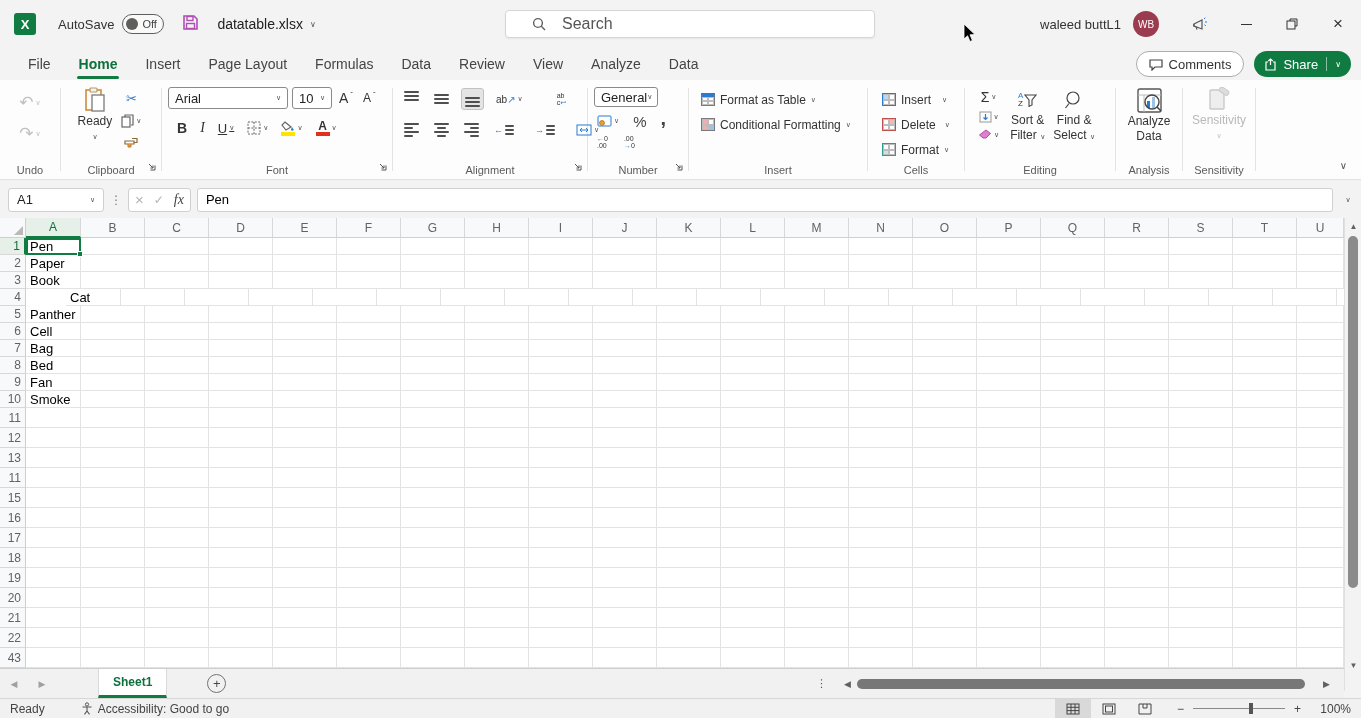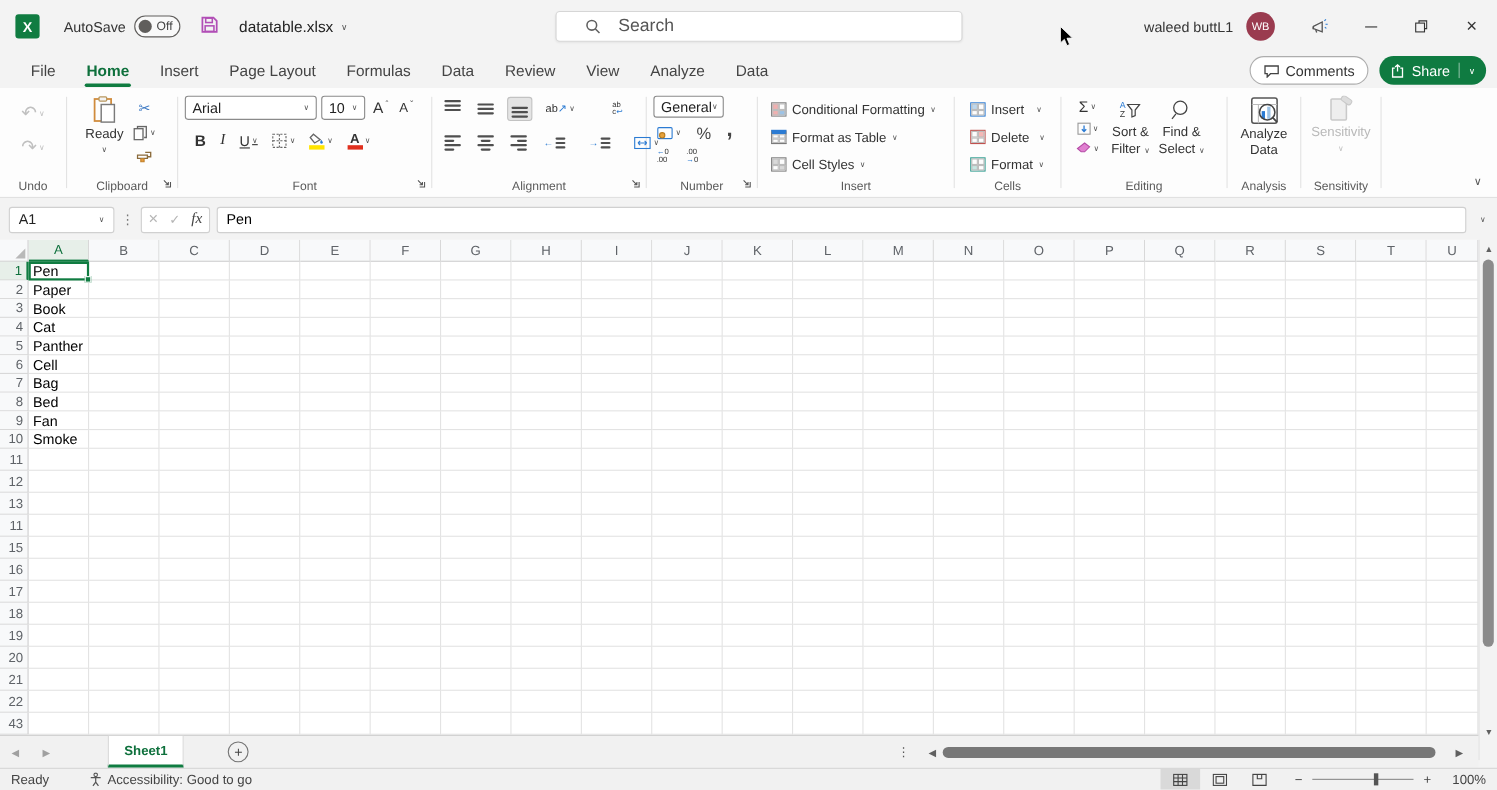--- a/index.html
+++ b/index.html
@@ -437,47 +437,37 @@
       <div class="glabel">Number</div>
       <span class="launcher"><svg width="9" height="9" viewBox="0 0 9 9">
             <path d="M8 3.5 V8 H3.5" fill="none" stroke="#555"></path>
             <path d="M2 2 l4 4 M6 3.4 v2.6 h-2.6" stroke="#555" fill="none"></path>
           </svg></span>
     </div>
     <div class="rdiv"></div>
 
     <div class="rgroup" style="width:178px;padding-left:8px">
       <div class="rowbtn">
+        <span class="grid-ic" style="border-top:4px solid #2b7bd3">
+            <span></span>
+            <span></span>
+            <span></span>
+            <span></span>
+          </span>
+        <span>Format as Table</span>
+          <span class="rchev">∨</span>
+      </div>
+      <div class="rowbtn">
         <span class="grid-ic">
             <span style="background:#f0b0b0"></span>
             <span></span>
             <span style="background:#f0b0b0"></span>
             <span style="background:#9dc3e6"></span>
           </span>
         <span>Conditional Formatting</span>
-          <span class="rchev">∨</span>
-      </div>
-      <div class="rowbtn">
-        <span class="grid-ic" style="border-top:4px solid #2b7bd3">
-            <span></span>
-            <span></span>
-            <span></span>
-            <span></span>
-          </span>
-        <span>Format as Table</span>
-          <span class="rchev">∨</span>
-      </div>
-      <div class="rowbtn">
-        <span class="grid-ic">
-            <span style="background:#d9d9d9"></span>
-            <span></span>
-            <span></span>
-            <span style="background:#d9d9d9"></span>
-          </span>
-        <span>Cell Styles</span>
           <span class="rchev">∨</span>
       </div>
       <div class="glabel">Insert</div>
     </div>
     <div class="rdiv"></div>
 
     <div class="rgroup" style="width:96px;padding-left:10px">
       <div class="rowbtn">
         <span class="grid-ic" style="border-color:#2b7bd3">
             <span style="background:#bdd7ee"></span>
@@ -705,21 +695,21 @@
           <div class="cell" style="width: 64px;"></div>
           <div class="cell" style="width: 64px;"></div>
           <div class="cell" style="width: 64px;"></div>
           <div class="cell" style="width: 64px;"></div>
           <div class="cell" style="width: 64px;"></div>
           <div class="cell" style="width: 64px;"></div>
           <div class="cell" style="width: 47px;"></div>
         </div>
         <div class="grow" style="height: 17px;">
           <div class="rowh">4</div>
-          <div class="cell" style="width: 55px;">Cat</div>
+          <div class="cell" style="width: 55px; margin-left: 40px;">Cat</div>
           <div class="cell" style="width: 64px;"></div>
           <div class="cell" style="width: 64px;"></div>
           <div class="cell" style="width: 64px;"></div>
           <div class="cell" style="width: 64px;"></div>
           <div class="cell" style="width: 64px;"></div>
           <div class="cell" style="width: 64px;"></div>
           <div class="cell" style="width: 64px;"></div>
           <div class="cell" style="width: 64px;"></div>
           <div class="cell" style="width: 64px;"></div>
           <div class="cell" style="width: 64px;"></div>

